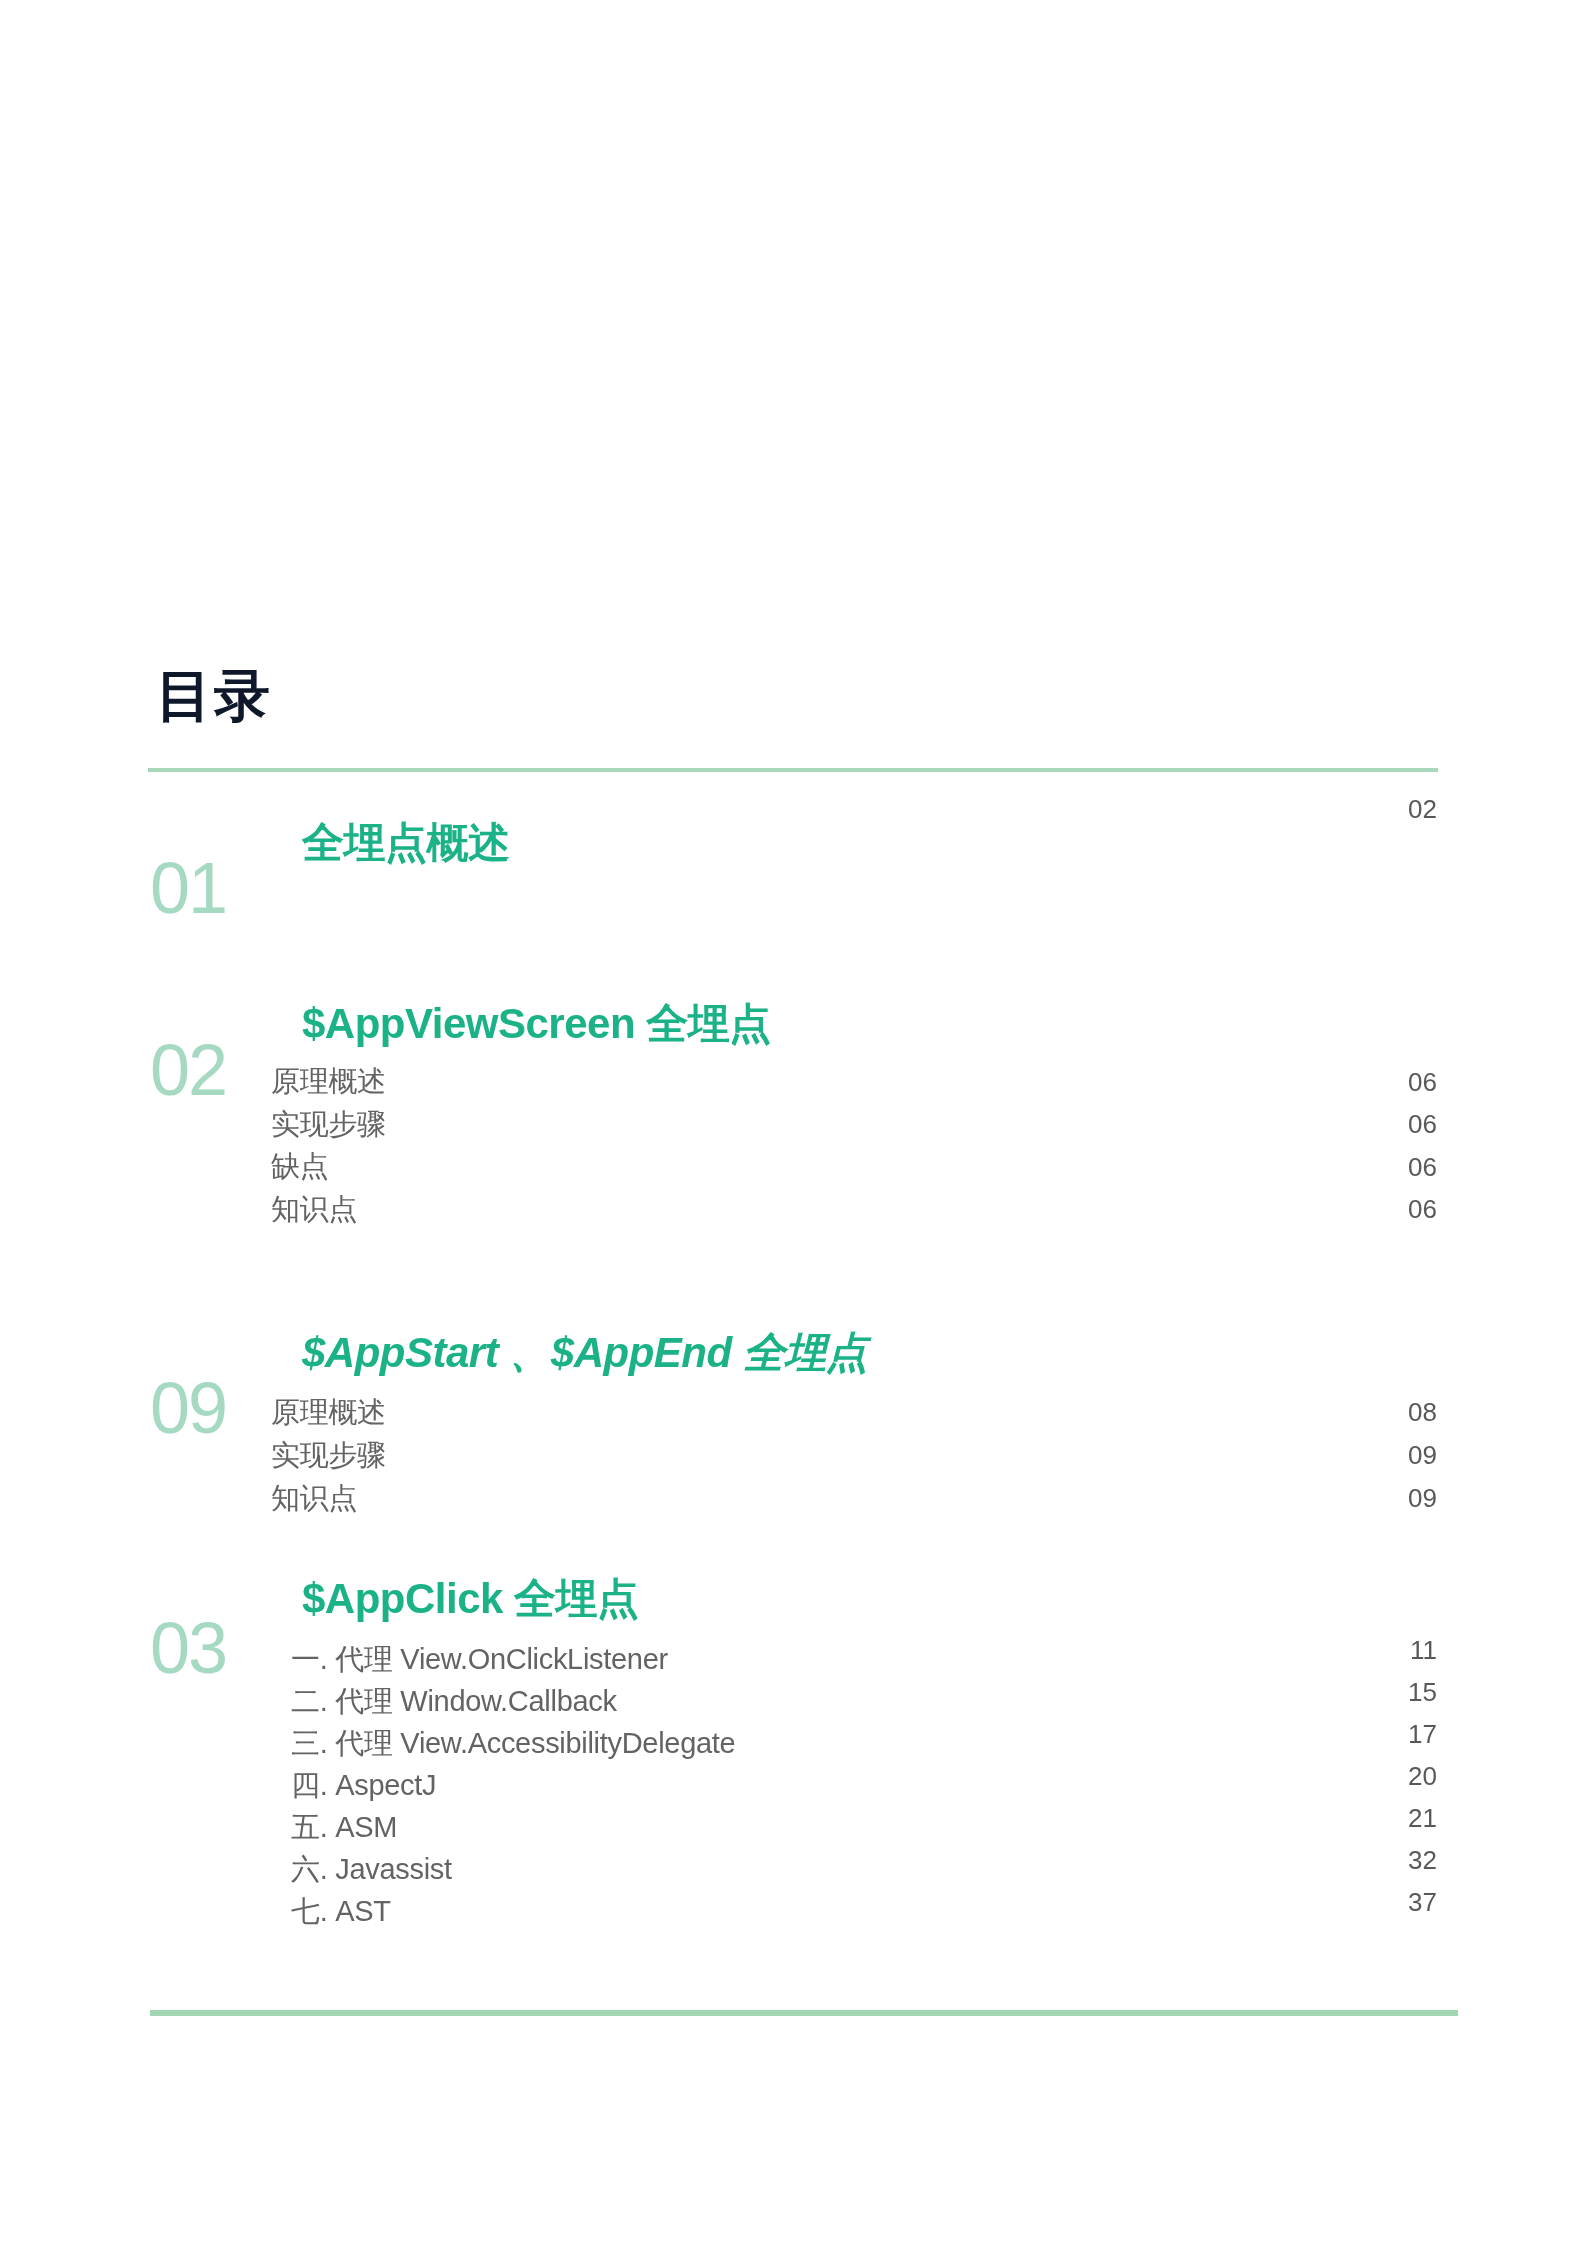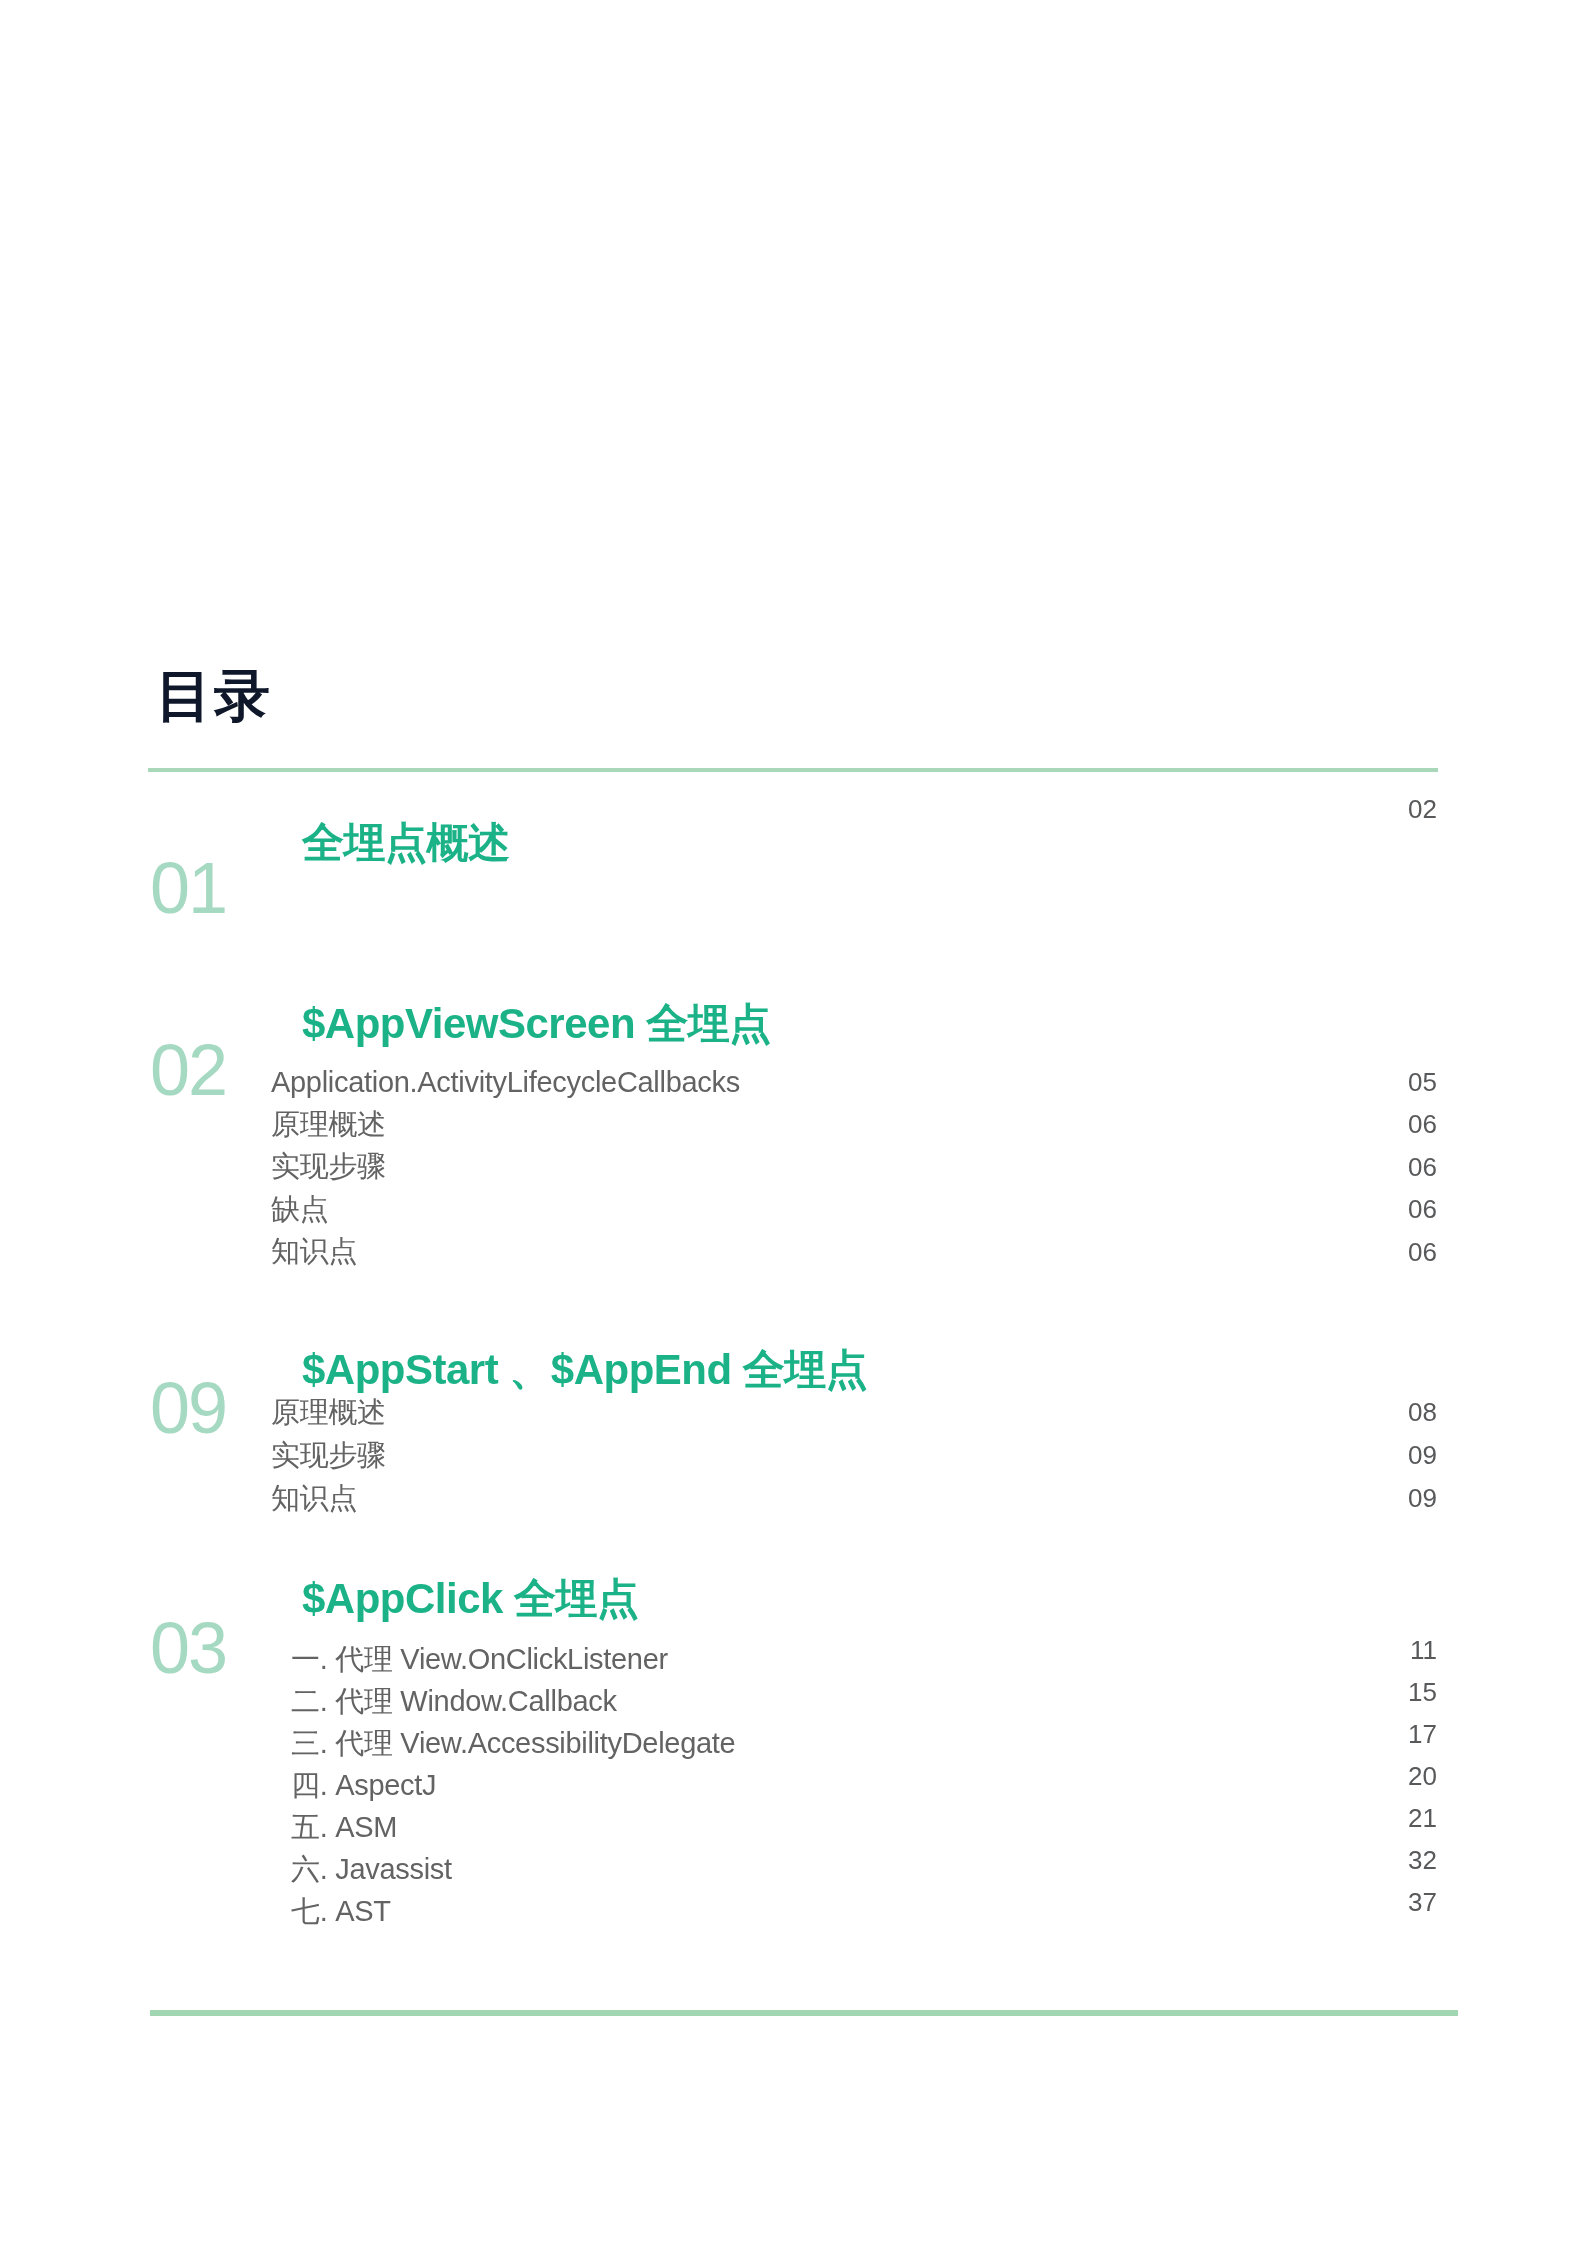--- a/index.html
+++ b/index.html
@@ -59,21 +59,21 @@
   .sec1 { top:796px; }
   .sec1 .num  { top:12px; }
   .sec1 .head { top:26px; }
 
   .sec2 { top:990px; }
   .sec2 .head  { top:13px; }
   .sec2 .items { top:71px; }
   .sec2 .row   { height:42.5px; }
 
   .sec3 { top:1328px; }
-  .sec3 .head  { top:21px; }
+  .sec3 .head  { top:4px;font-style:italic; }
   .sec3 .items { top:63px; }
   .sec3 .row   { height:43px; }
 
   .sec4 { top:1568px; }
   .sec4 .head  { top:10px; }
   .sec4 .items { top:71px;margin-left:20px; }
   .sec4 .row   { height:42px; }
   .sec4 .row .pnum { transform:translateY(-10px); }
 </style>
 </head>
@@ -87,24 +87,20 @@
   <section class="sec sec1">
     <span class="num">01</span>
     <span class="head">全埋点概述</span>
     <span class="head-page">02</span>
   </section>
 
   <section class="sec sec2">
     <span class="num">02</span>
     <span class="head">$AppViewScreen 全埋点</span>
     <div class="items">
-      <div class="row">
-        <span class="label">Application.ActivityLifecycleCallbacks</span>
-        <span class="pnum">05</span>
-      </div>
       <div class="row">
         <span class="label">原理概述</span>
         <span class="pnum">06</span>
       </div>
       <div class="row">
         <span class="label">实现步骤</span>
         <span class="pnum">06</span>
       </div>
       <div class="row">
         <span class="label">缺点</span>

